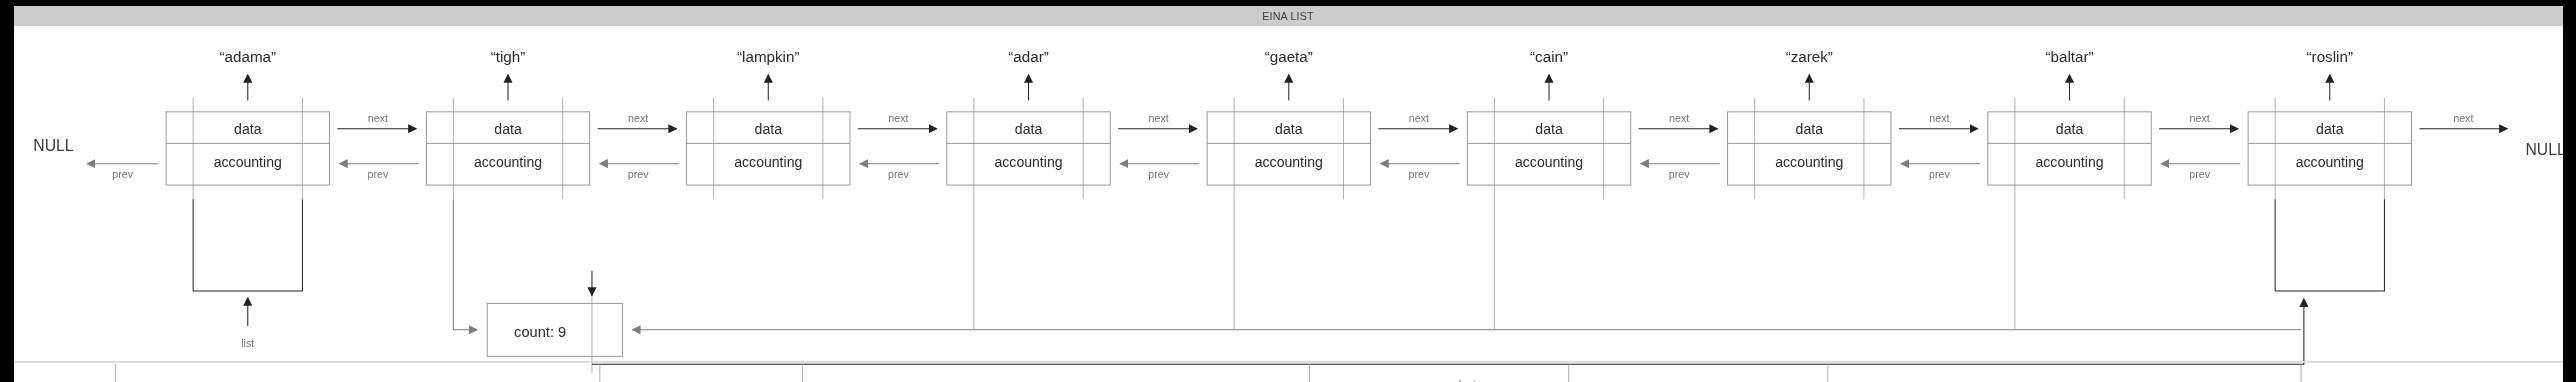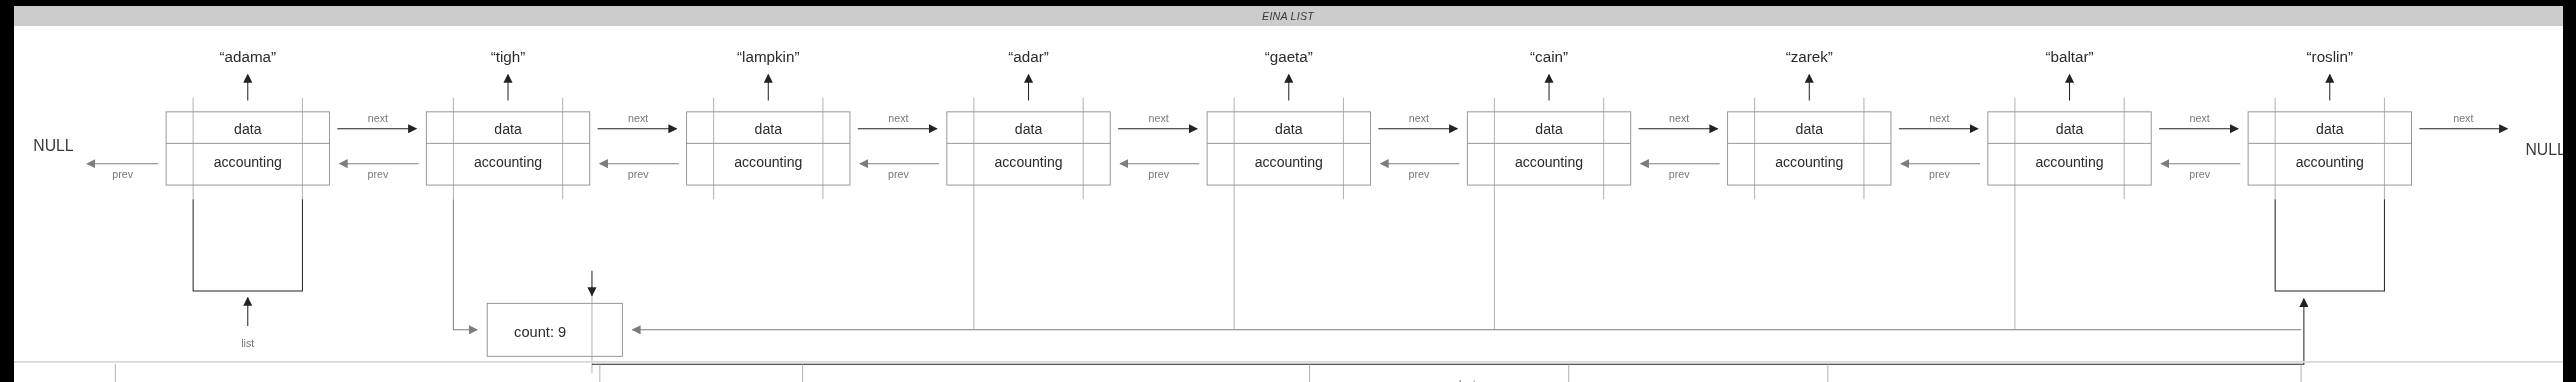--- a/index.html
+++ b/index.html
@@ -1,21 +1,21 @@
 <!DOCTYPE html>
 <html style="font-size:9px"><head>
 <meta charset="utf-8">
 <style>
   html,body{margin:0;padding:0;background:#000;}
   body{width:2576px;height:382px;overflow:hidden;font-family:"Liberation Sans",sans-serif;}
   #page{position:relative;width:2576px;height:382px;background:#000;}
   #sheet{position:absolute;left:13.5px;top:5.6px;width:2549px;height:377px;background:#fff;}
   #titlebar{position:absolute;left:0;top:0;width:100%;height:20px;background:#cccccc;
             display:flex;align-items:center;justify-content:center;}
-  #titlebar .t{font-size:10.7px;color:#3a3a3a;letter-spacing:0.2px;font-style:italic;}
+  #titlebar .t{font-size:10.7px;color:#3a3a3a;letter-spacing:0.2px;}
   #canvaswrap{position:absolute;left:0;top:20px;width:100%;height:357px;background:#fff;}
   svg{display:block;}
   .nodetext{font-family:"Liberation Sans",sans-serif;font-size:25px;fill:#2b2b2b;}
   .keyname{font-family:"Liberation Sans",sans-serif;font-size:27px;fill:#2b2b2b;}
   .edgelabel{font-family:"Liberation Sans",sans-serif;font-size:19px;fill:#777777;}
   .nullname{font-family:"Liberation Sans",sans-serif;font-size:28px;fill:#3a3a3a;}
   .counttext{font-family:"Liberation Sans",sans-serif;font-size:26px;fill:#2b2b2b;}
   .ptrlabel{font-family:"Liberation Sans",sans-serif;font-size:19px;fill:#777777;}
   .boxline{fill:none;stroke:#8d8d8d;stroke-width:1.6;}
   .thinline{fill:none;stroke:#9a9a9a;stroke-width:1.4;}

